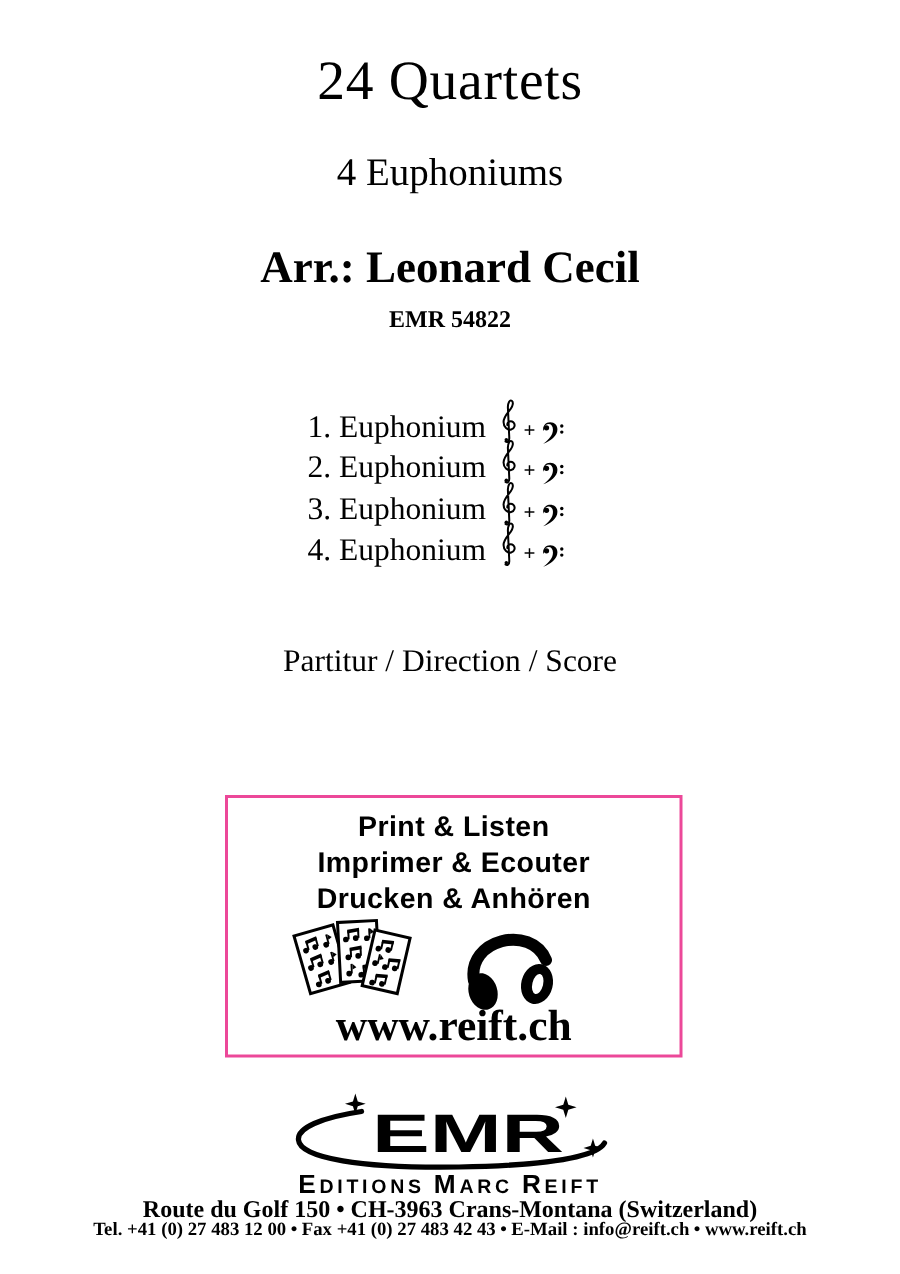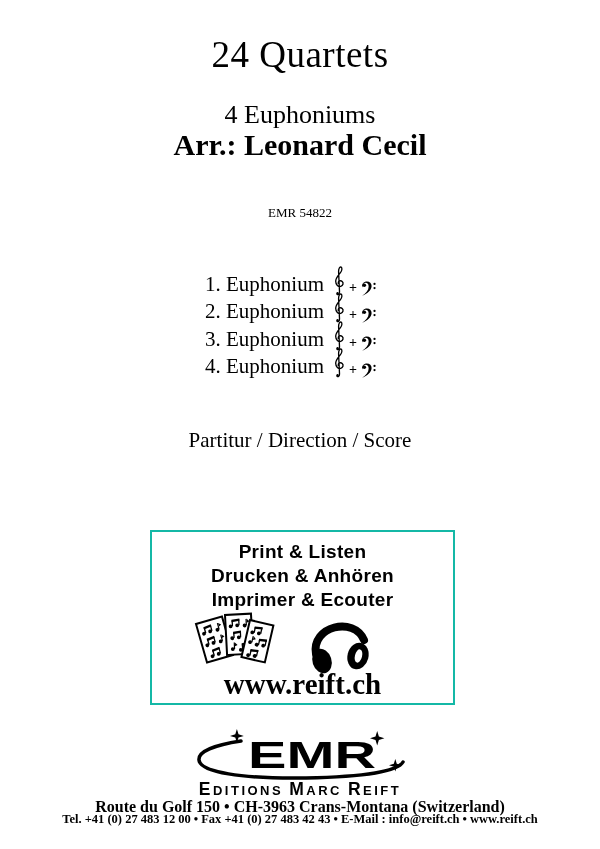--- a/index.html
+++ b/index.html
@@ -4,32 +4,32 @@
 <style>
   html,body{margin:0;padding:0;}
   body{
     width:600px;height:849px;position:relative;overflow:hidden;
     background:#ffffff;color:#000;
     font-family:"Liberation Serif", serif;
   }
   .centered{position:absolute;left:0;right:0;text-align:center;}
   .title{top:33px;font-size:37px;font-weight:normal;letter-spacing:0.5px;}
   .subtitle{top:100px;font-size:26px;font-weight:normal;}
-  .arranger{top:128px;font-size:30px;font-weight:bold;}
-  .catalog{top:205px;font-size:13px;font-weight:normal;}
+  .arranger{top:162px;font-size:30px;font-weight:bold;}
+  .catalog{top:205px;font-size:16px;font-weight:bold;}
   .edition-note{top:428px;font-size:21px;}
 
   .inst-list{position:absolute;left:205px;top:269px;}
   .inst-row{display:flex;align-items:flex-end;height:27.5px;font-size:21px;}
   .inst-row .clef-treble{margin-left:8px;margin-right:3px;}
   .inst-row .plus{font-size:14px;font-weight:bold;margin-right:3px;position:relative;top:-1px;}
 
   .promo-box{
     position:absolute;left:150px;top:530px;width:305px;height:175px;
-    border:2px solid #14b8a6;box-sizing:border-box;
+    border:2px solid #ec4899;box-sizing:border-box;
   }
   .promo-lines{position:absolute;top:8px;left:0;right:0;text-align:center;
     font-family:"Liberation Sans", sans-serif;font-weight:bold;font-size:19px;line-height:24px;letter-spacing:0.3px;}
   .sheet-icon{position:absolute;left:40px;top:80px;}
   .phones-icon{position:absolute;left:156px;top:84px;}
   .promo-site{position:absolute;left:0;right:0;bottom:2px;text-align:center;
     font-size:29px;font-weight:bold;}
 
   .emr-logo{position:absolute;left:50%;top:727px;transform:translateX(-50%);}
 
@@ -110,22 +110,22 @@
       <circle cx="20.5" cy="10.4" r="1.6" fill="#000"></circle>
     </svg>
   </div>
 </div>
 
 <div class="centered edition-note">Partitur / Direction / Score</div>
 
 <div class="promo-box">
   <div class="promo-lines">
     <div>Print &amp; Listen</div>
+    <div>Imprimer &amp; Ecouter</div>
     <div>Drucken &amp; Anhören</div>
-    <div>Imprimer &amp; Ecouter</div>
   </div>
   <svg class="sheet-icon" width="88" height="64" viewBox="0 0 88 64">
     <defs>
       <g id="bn" fill="#000">
         <circle cx="2" cy="7.6" r="1.9"></circle>
           <circle cx="8.6" cy="7" r="1.9"></circle>
         <rect x="3.2" y="1.6" width="1.3" height="6"></rect>
           <rect x="9.8" y="1" width="1.3" height="6"></rect>
         <path d="M3.2 1.2 L11.1 0.2 L11.1 2.6 L3.2 3.6 Z"></path>
       </g>

